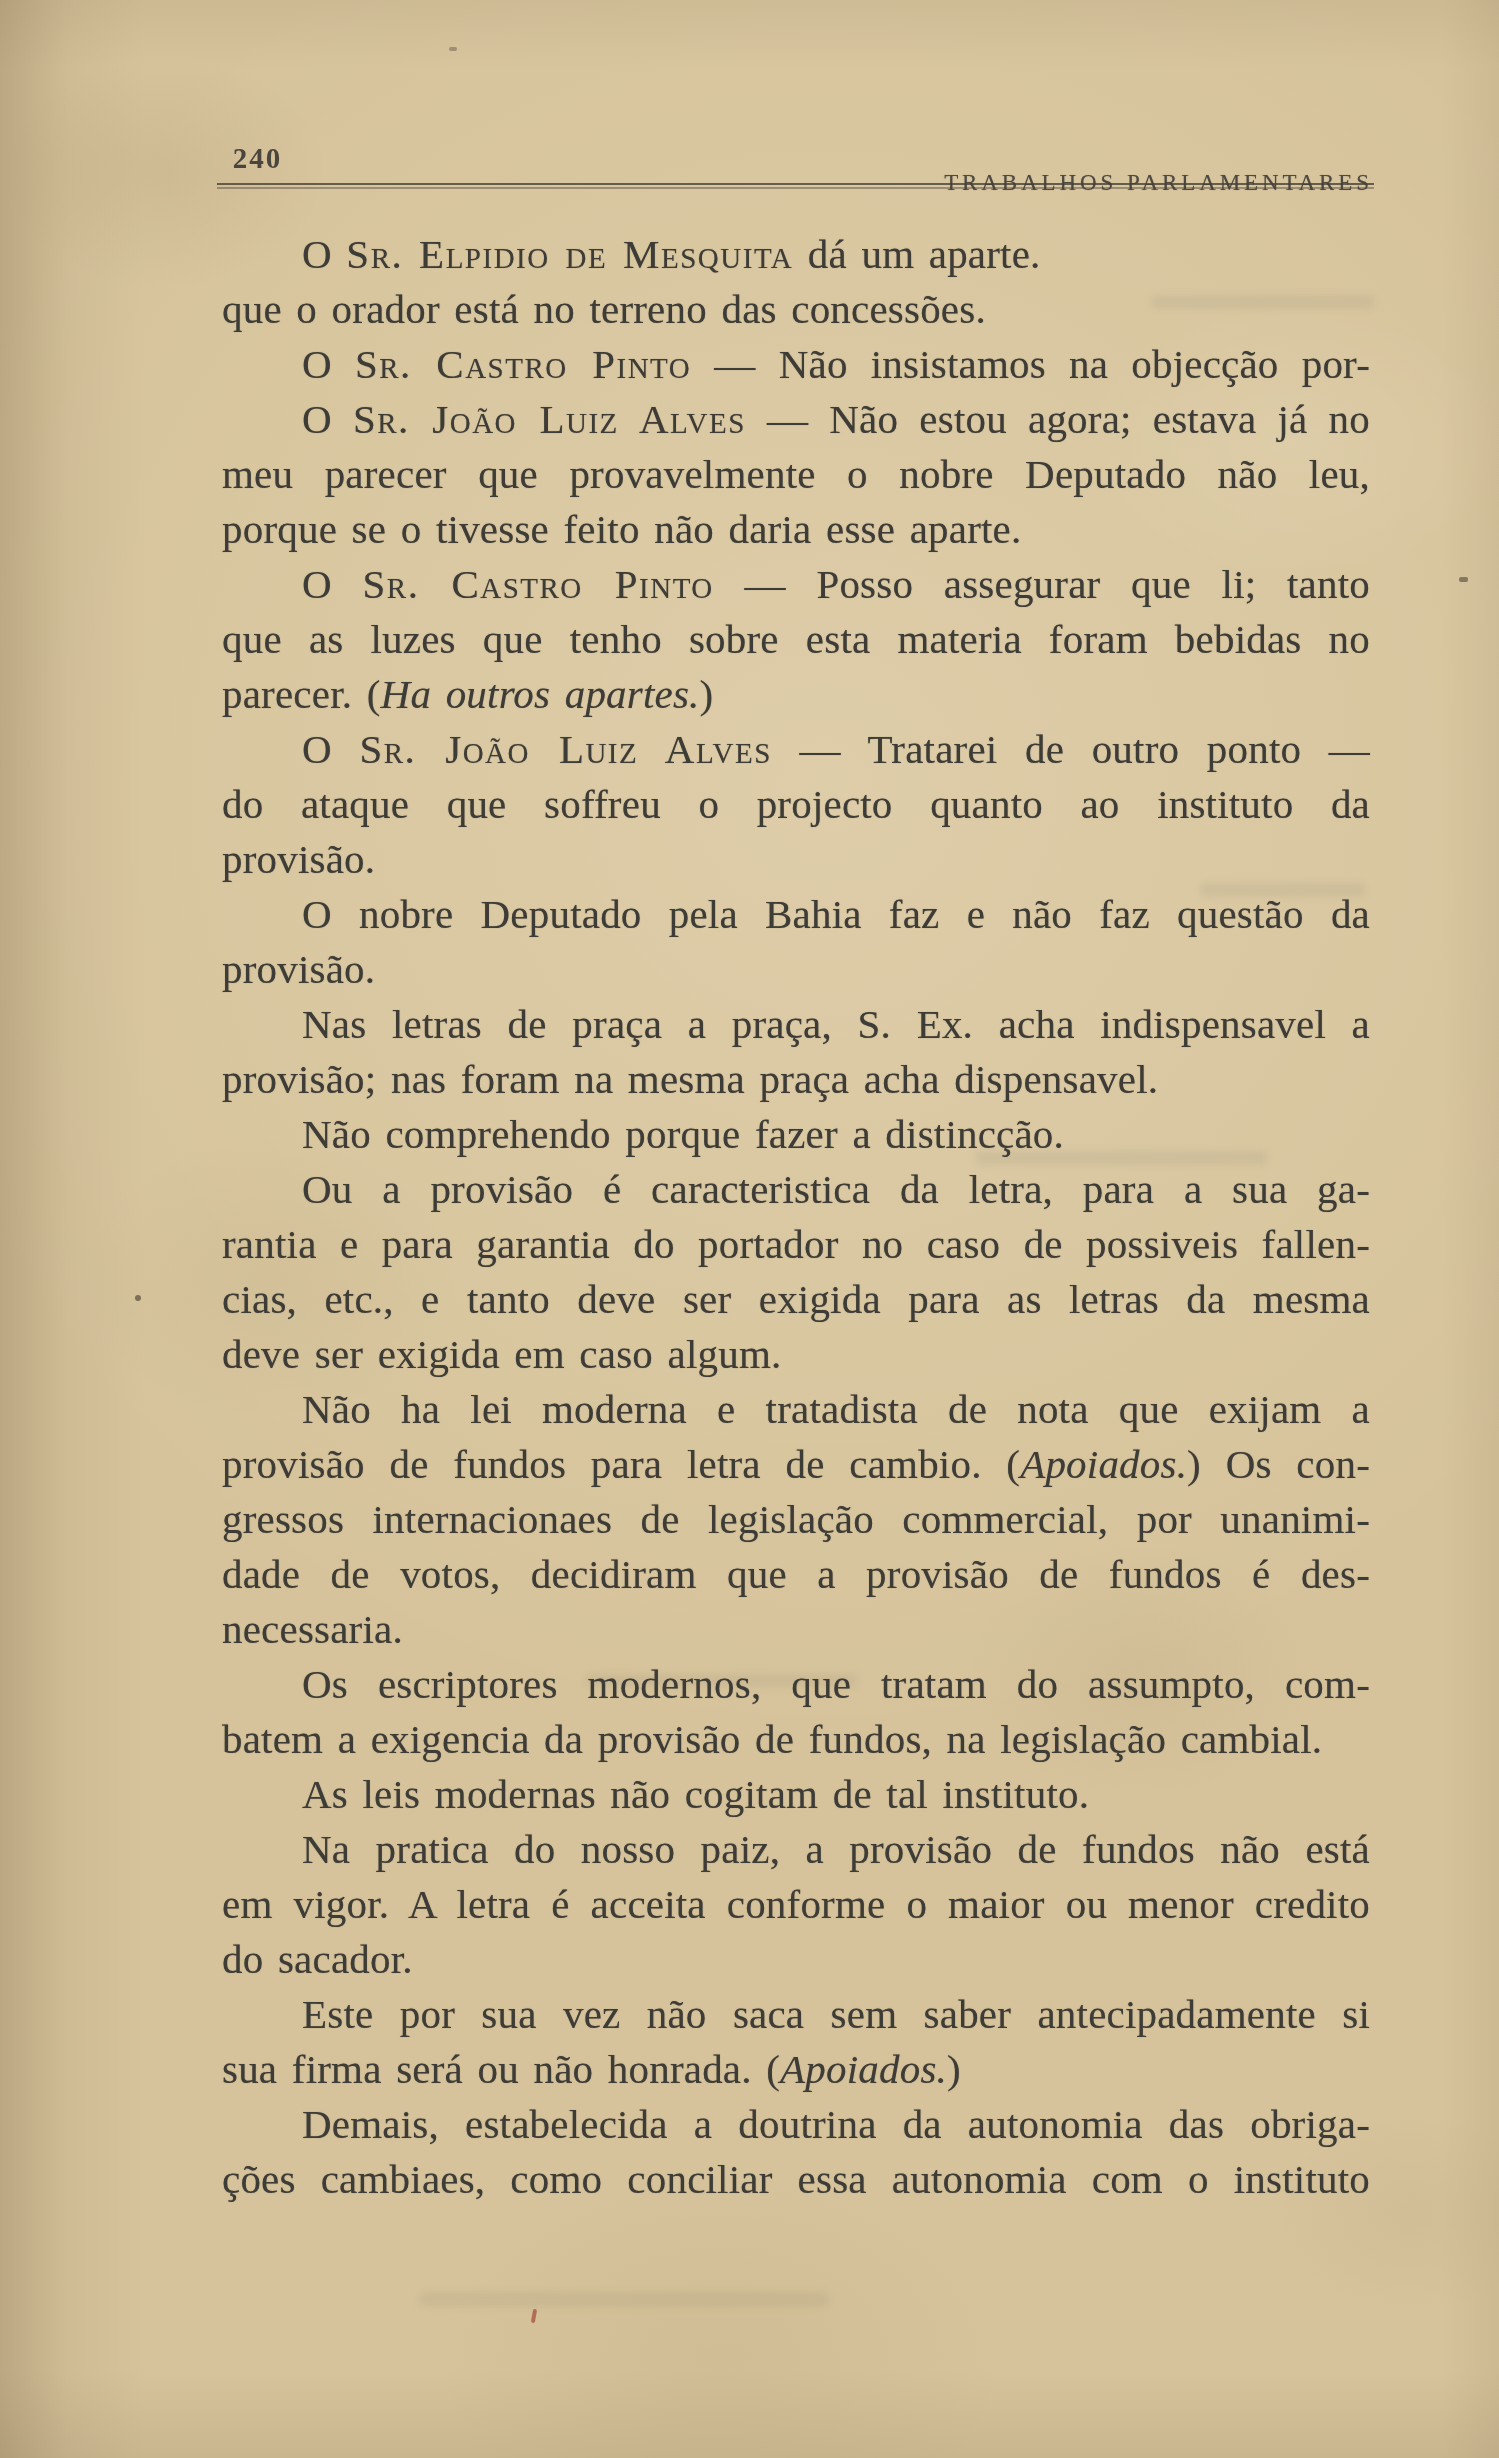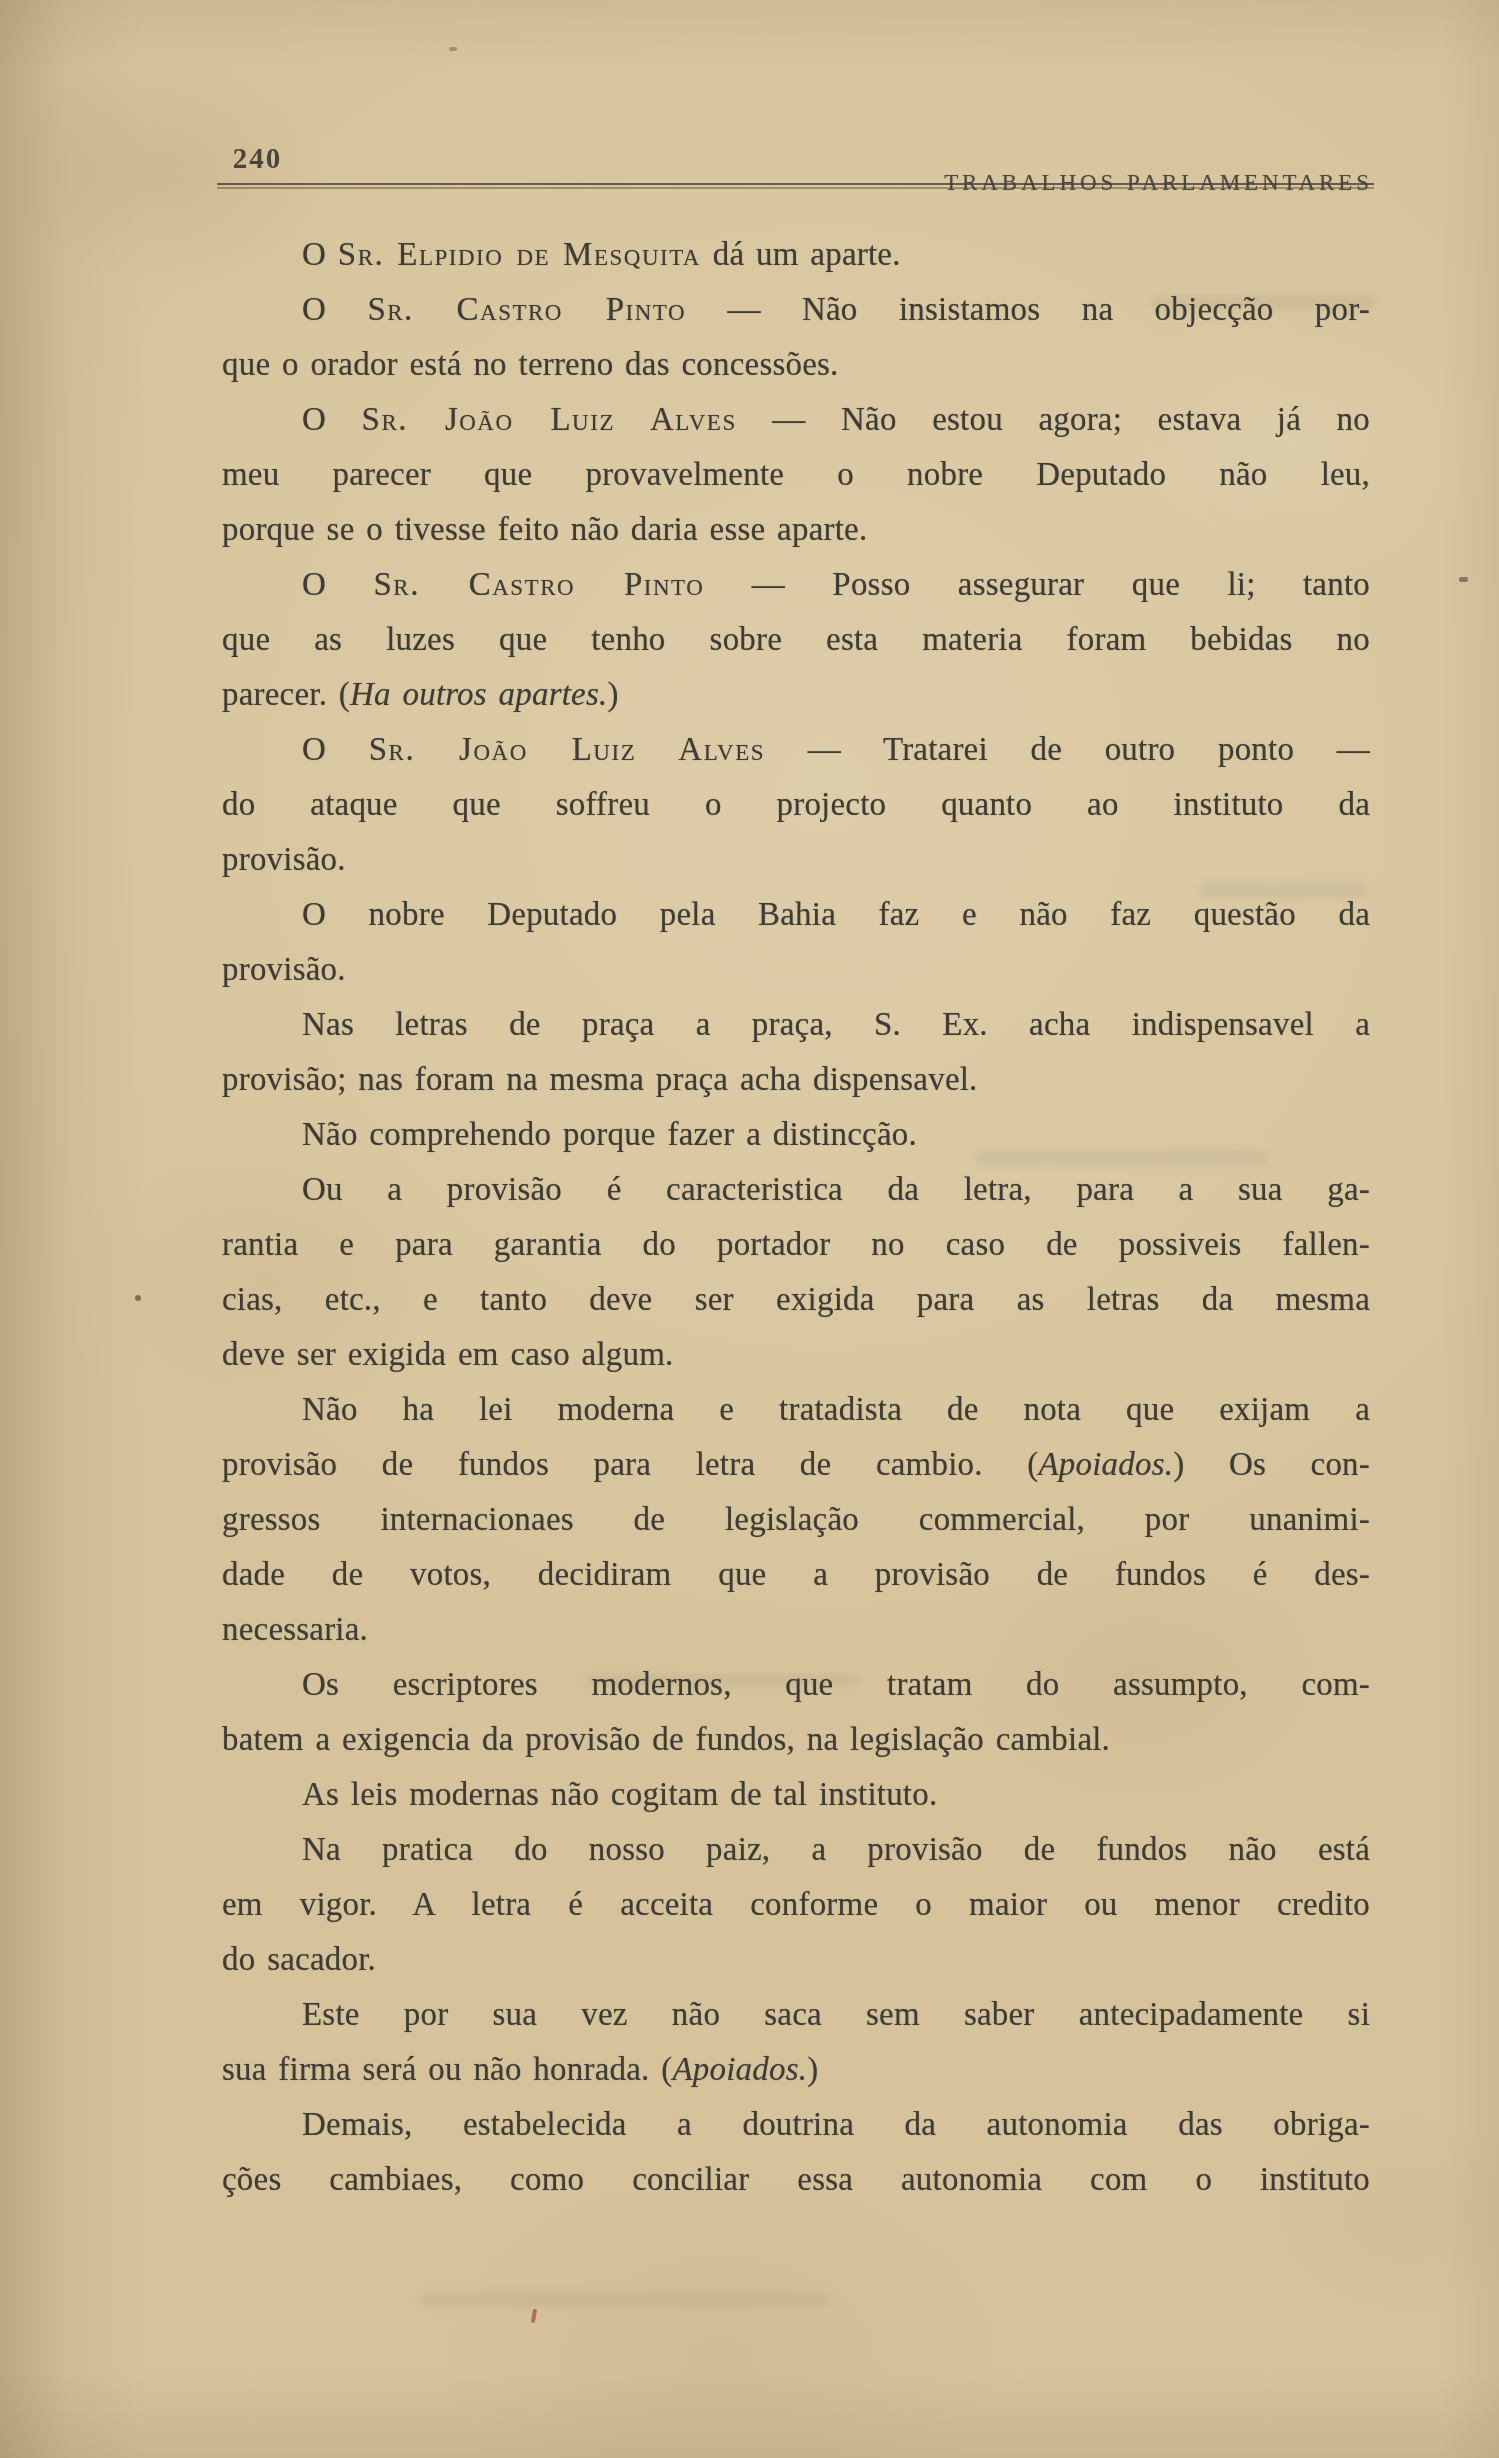--- a/index.html
+++ b/index.html
@@ -38,21 +38,21 @@
     text-shadow:0 0 1px rgba(70,64,54,.45);
     margin-top:28px;
   }
   .rule{
     position:absolute;left:217px;top:183px;width:1157px;height:2px;
     border-top:2.9px solid rgba(70,64,54,.78);
     border-bottom:2px solid rgba(70,64,54,.42);
   }
   .text-column{
     position:absolute;left:222px;top:227px;width:1148px;
-    font-size:33px;
+    font-size:41px;
     text-shadow:0 0 1px rgba(63,61,55,.5);
   }
   .para{margin:0;}
   .line{
     height:55px;line-height:55px;
     word-spacing:.10em;letter-spacing:0.2px;
     text-align:left;white-space:normal;
   }
   .line.j{text-align:justify;text-align-last:justify;}
   .line.ind{text-indent:80px;}
@@ -96,22 +96,22 @@
     <span class="running-title">TRABALHOS PARLAMENTARES</span>
   </div>
 
   <div class="rule"></div>
 
   <div class="text-column">
       <div class="para">
         <div class="line ind"><span class="pl">O </span><span class="sc">Sr. Elpidio de Mesquita</span><span class="pl"> dá um aparte.</span></div>
       </div>
       <div class="para">
+        <div class="line"><span class="pl">que o orador está no terreno das concessões.</span></div>
         <div class="line ind j"><span class="pl">O </span><span class="sc">Sr. Castro Pinto</span><span class="pl"> — Não insistamos na objecção por-</span></div>
-        <div class="line"><span class="pl">que o orador está no terreno das concessões.</span></div>
       </div>
       <div class="para">
         <div class="line ind j"><span class="pl">O </span><span class="sc">Sr. João Luiz Alves</span><span class="pl"> — Não estou agora; estava já no</span></div>
         <div class="line j"><span class="pl">meu parecer que provavelmente o nobre Deputado não leu,</span></div>
         <div class="line"><span class="pl">porque se o tivesse feito não daria esse aparte.</span></div>
       </div>
       <div class="para">
         <div class="line ind j"><span class="pl">O </span><span class="sc">Sr. Castro Pinto</span><span class="pl"> — Posso assegurar que li; tanto</span></div>
         <div class="line j"><span class="pl">que as luzes que tenho sobre esta materia foram bebidas no</span></div>
         <div class="line"><span class="pl">parecer. (</span><span class="it">Ha outros apartes.</span><span class="pl">)</span></div>

